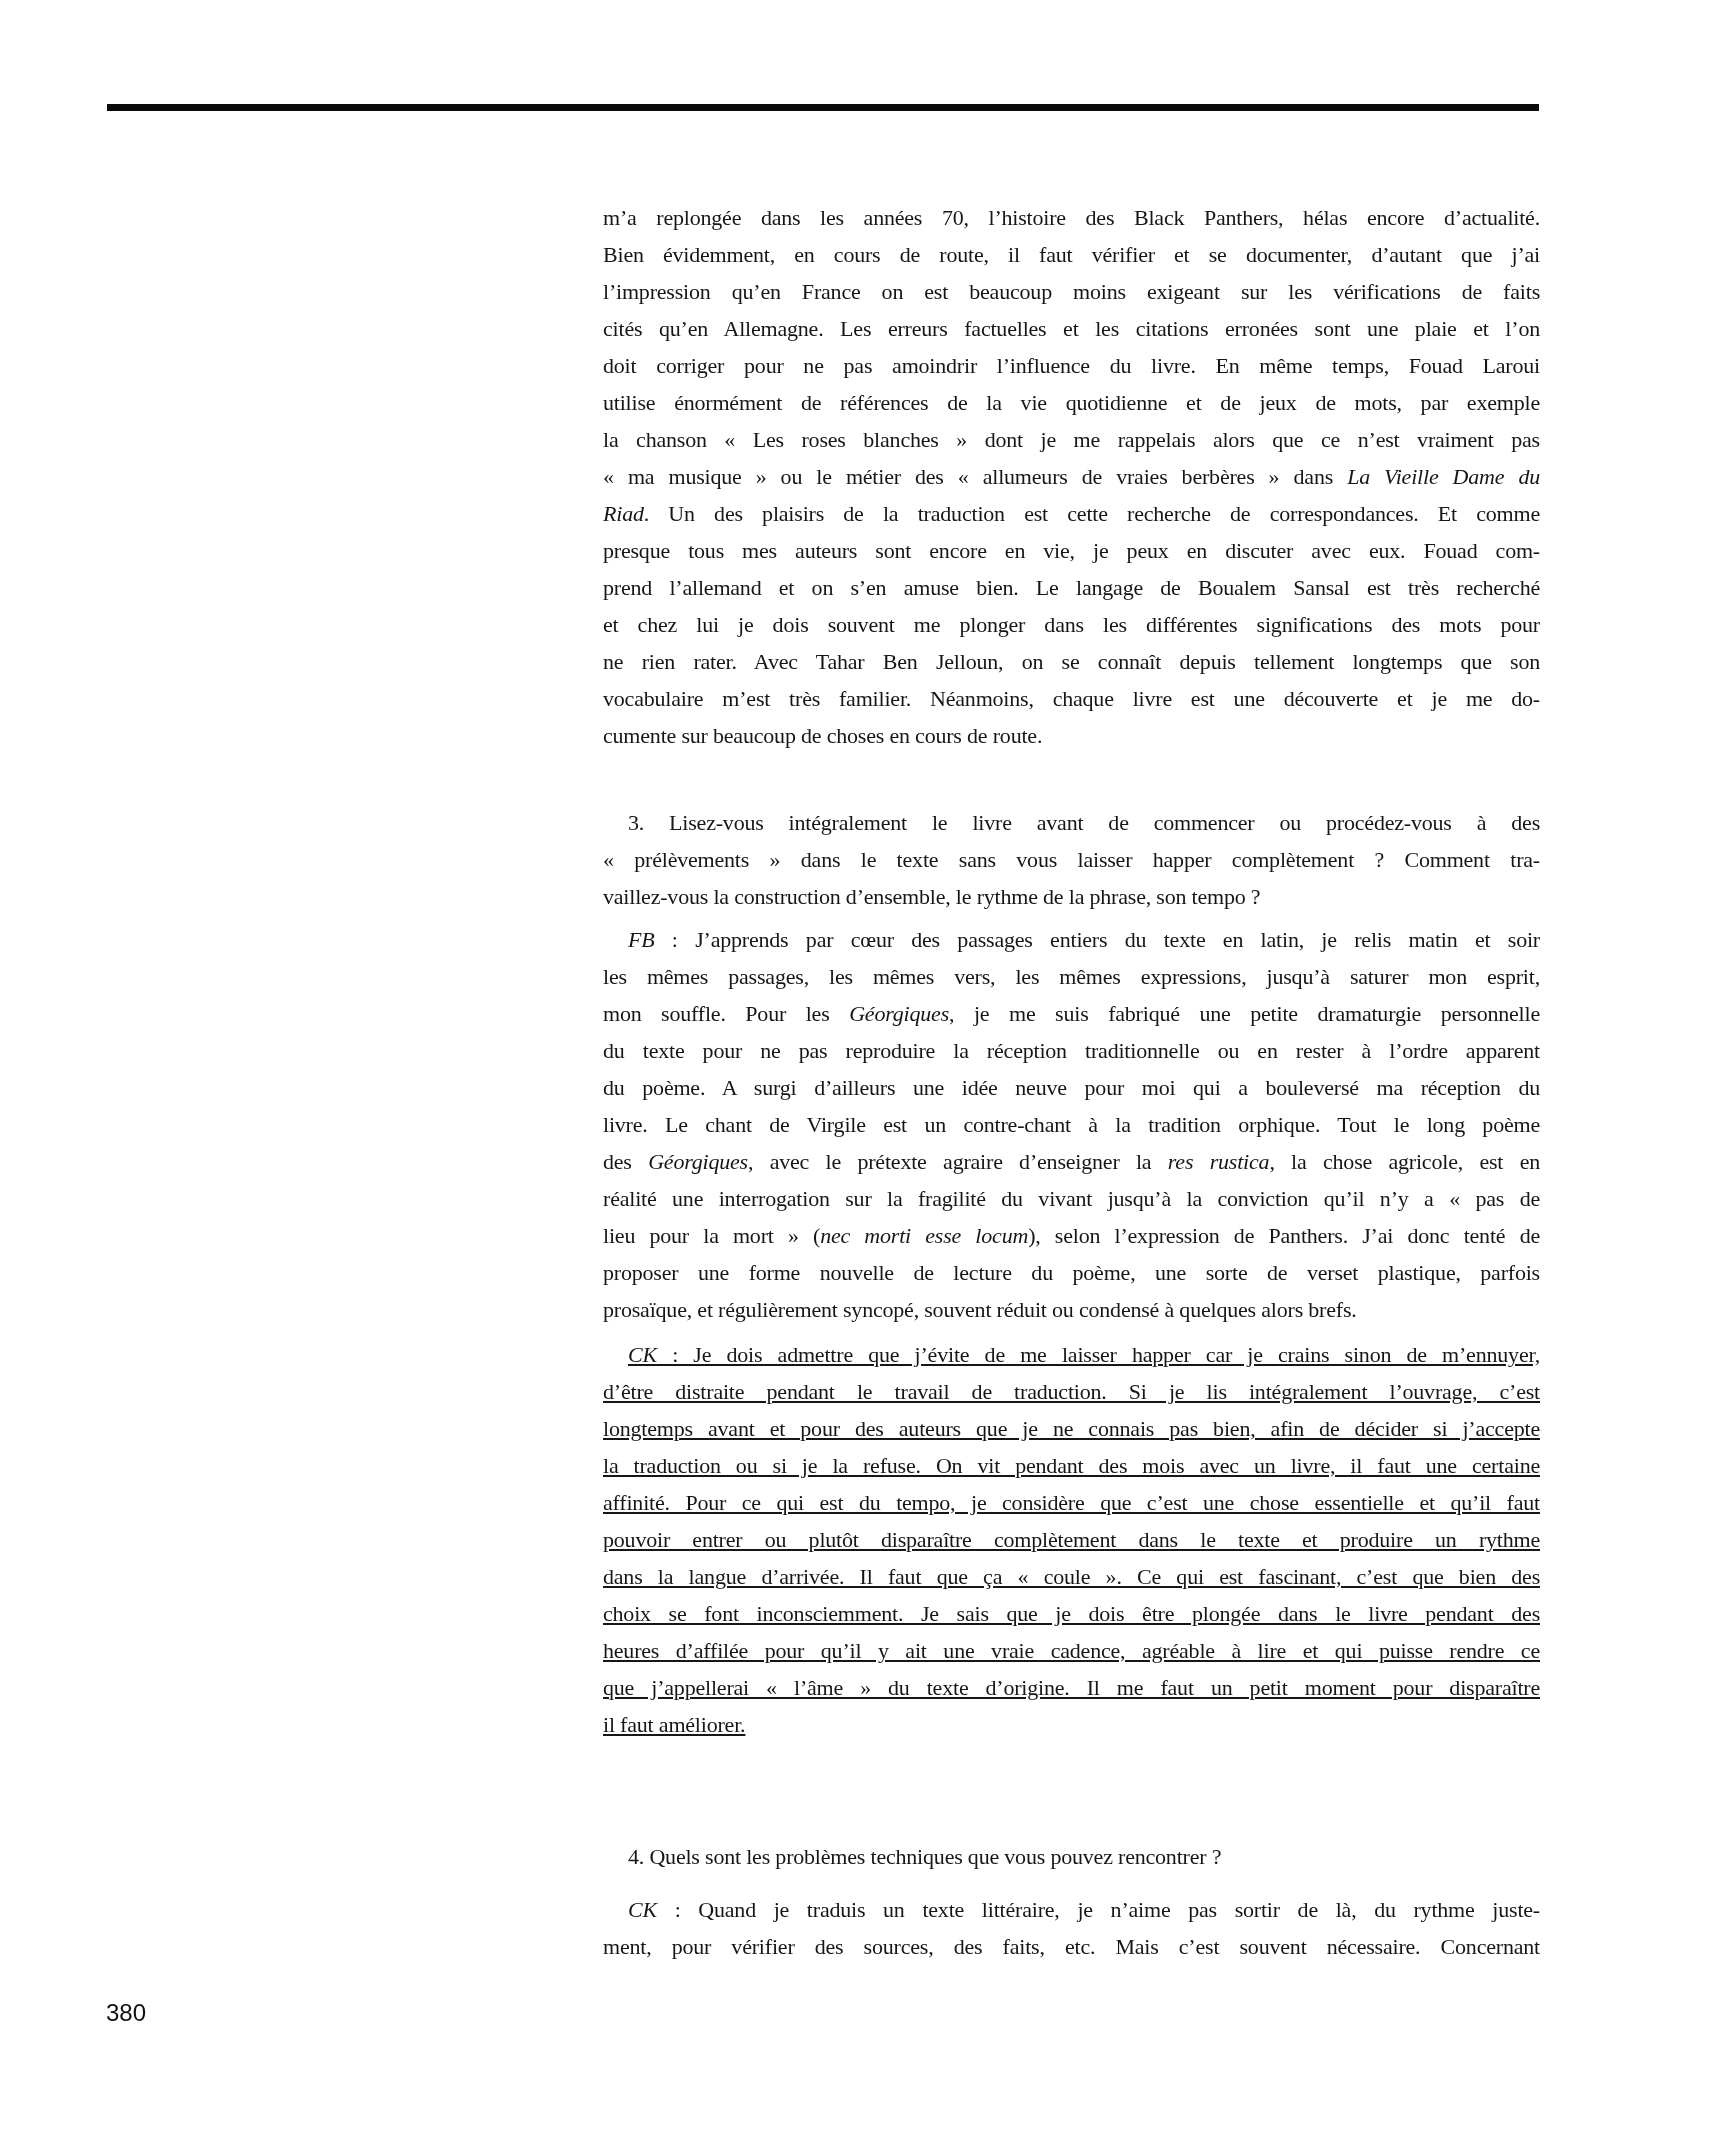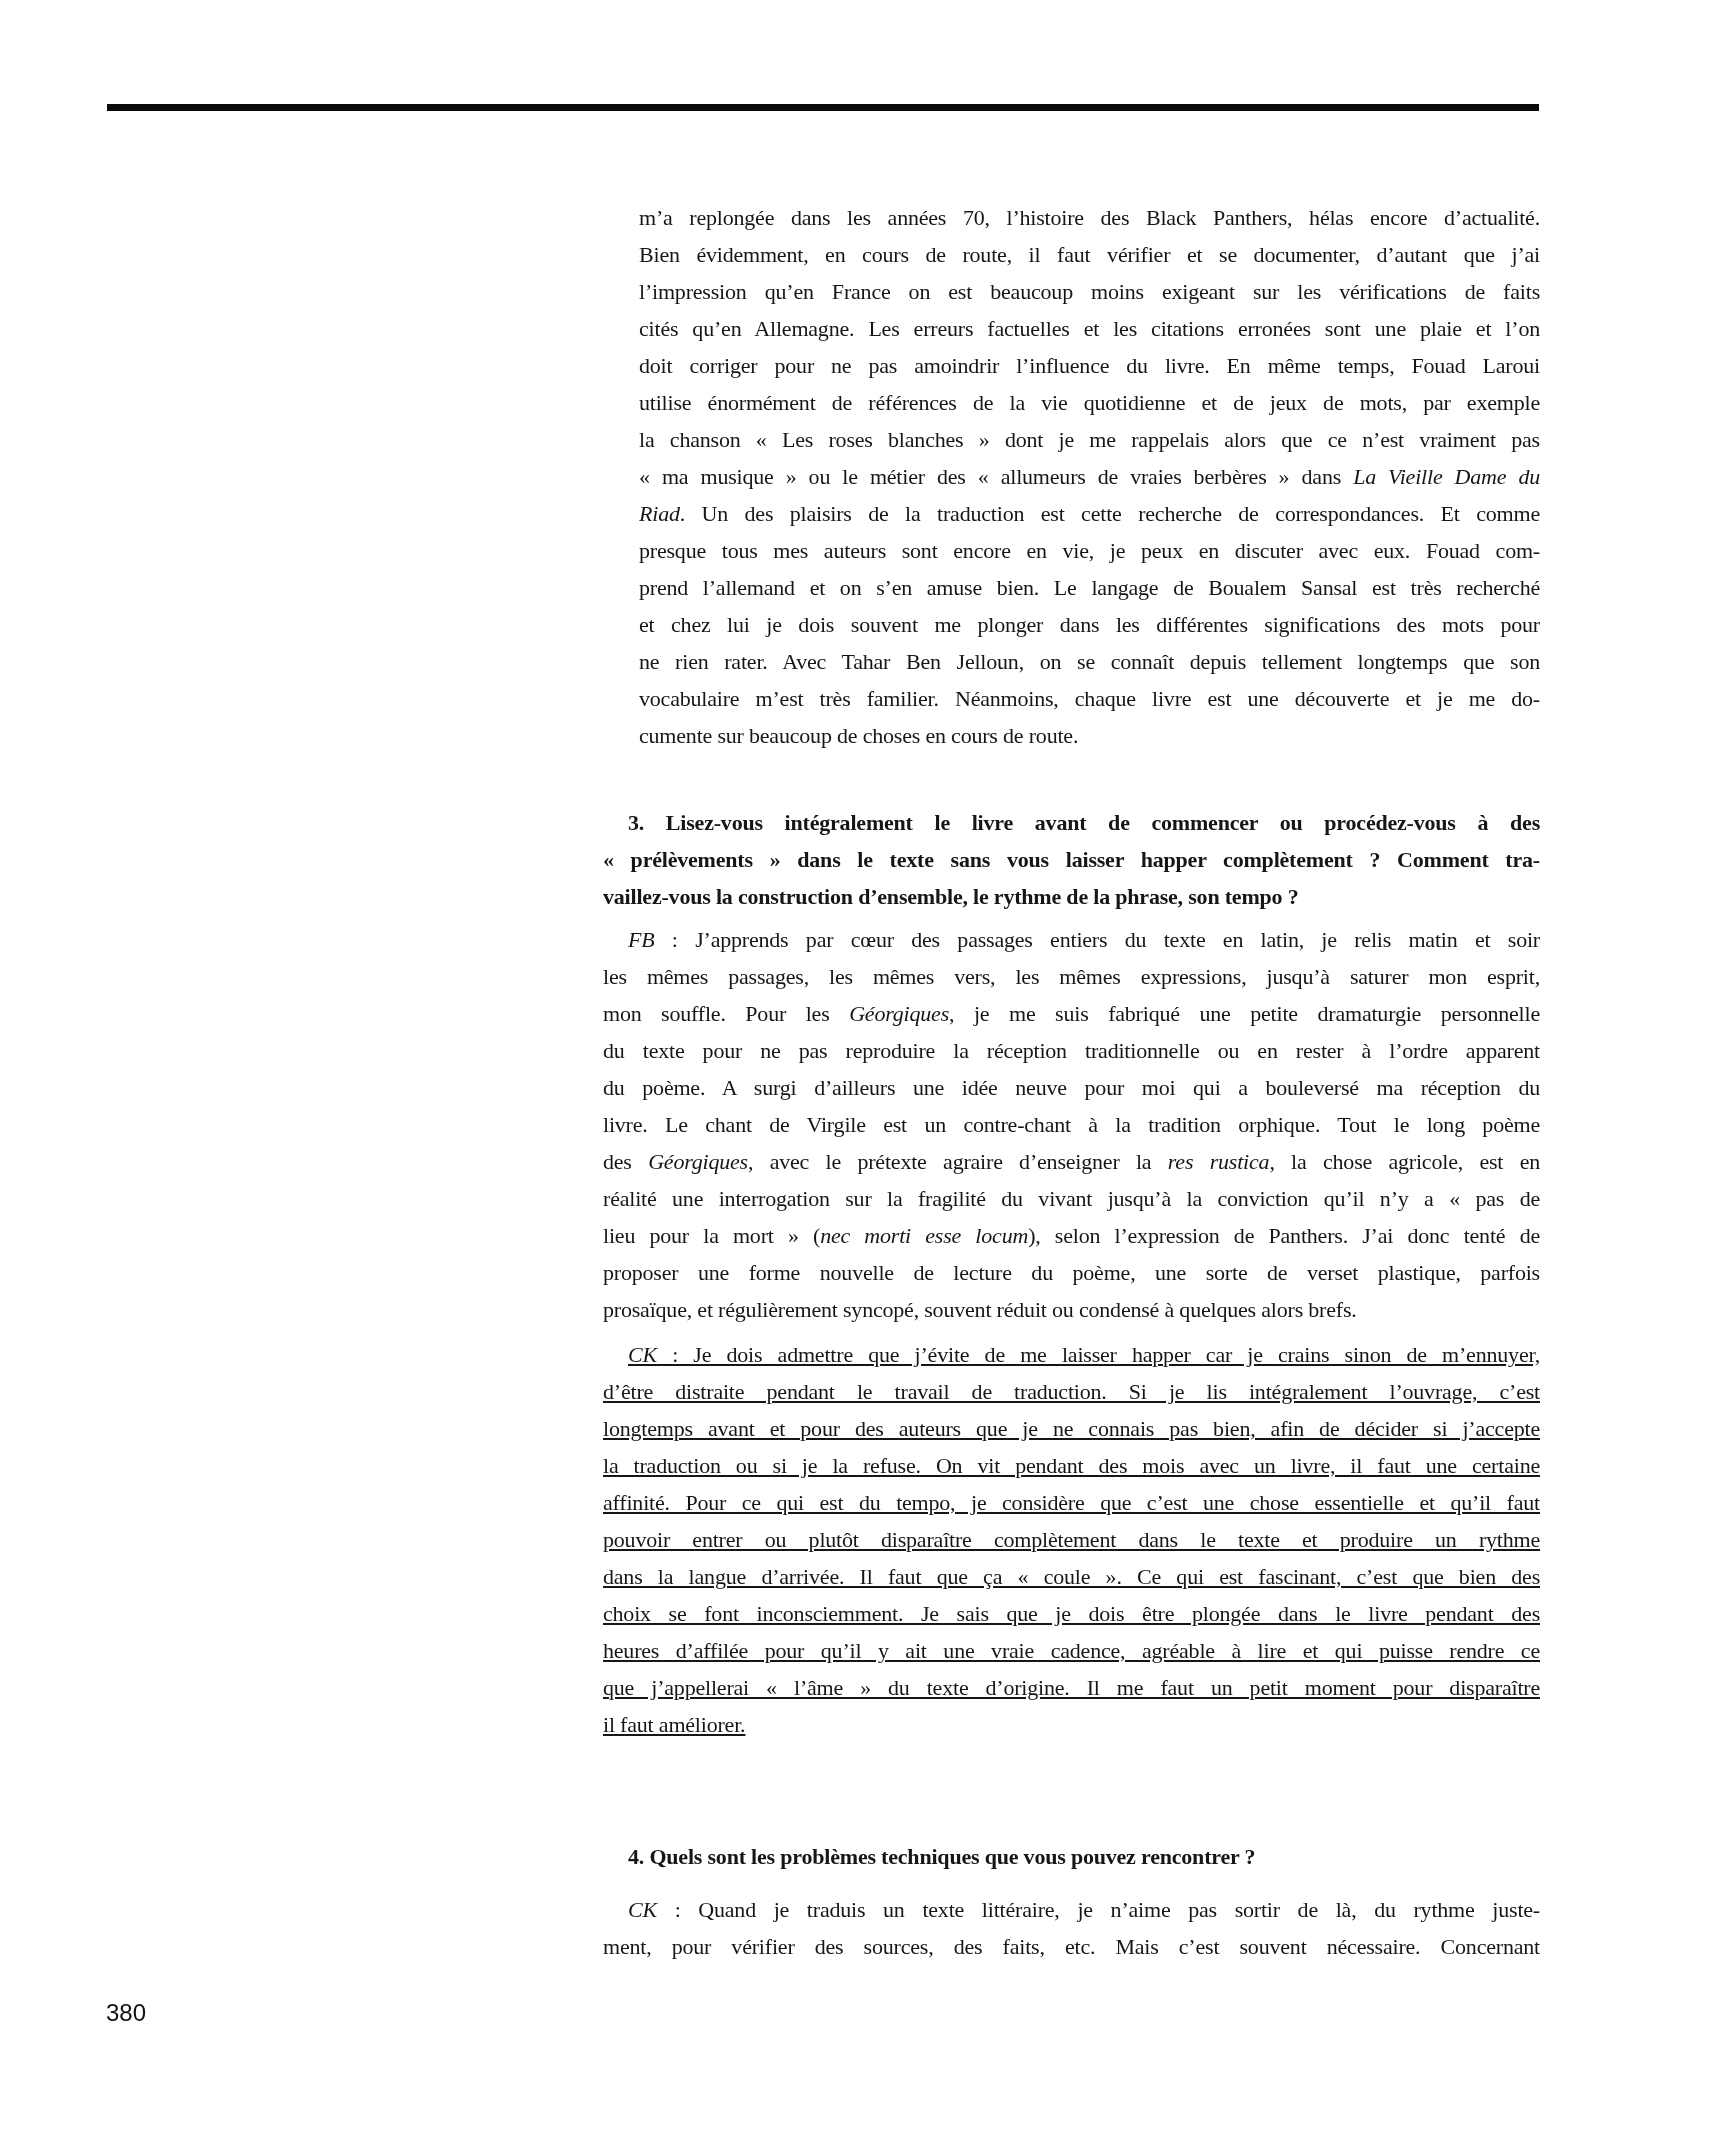--- a/index.html
+++ b/index.html
@@ -28,33 +28,33 @@
     height: 2147px;
   }
   .block {
     position: absolute;
     left: 0;
     right: 0;
     font-size: 22px;
     letter-spacing: -0.2px;
     line-height: 37px;
   }
-  .block.heading { font-weight: bold; }
+  .block.heading { font-weight: normal; }
   .line {
     height: 37px;
     overflow: hidden;
     text-align: justify;
     text-align-last: justify;
     text-justify: inter-word;
   }
   .line.last { text-align-last: left; }
   .line.indent { padding-left: 25px; }
   .it { font-style: italic; }
   
-  .block[data-name="continuation-paragraph"] { top: 199px; margin-left: 36px; }
+  .block[data-name="continuation-paragraph"] { top: 199px; }
   .block[data-name="question-3"]             { top: 804px; }
   .block[data-name="answer-fb"]              { top: 921px; }
   .block[data-name="answer-ck"]              { top: 1336px; text-decoration: underline; }
   .block[data-name="question-4"]             { top: 1838px; }
   .block[data-name="answer-ck-2"]            { top: 1891px; }
   .folio {
     position: absolute;
     left: 106px;
     top: 1999px;
     font-family: "Liberation Sans", "DejaVu Sans", sans-serif;

